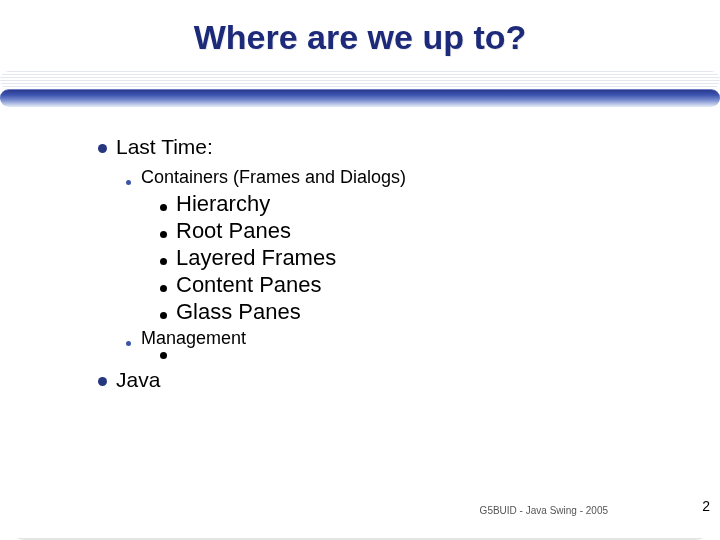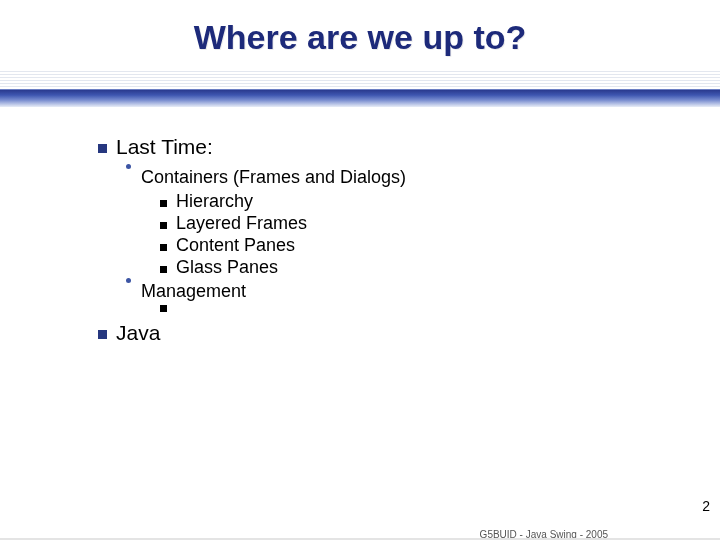--- a/index.html
+++ b/index.html
@@ -1,15 +1,15 @@
 <!DOCTYPE html>
 <html><head>
 <meta charset="utf-8">
 <style>
-  * { box-sizing: border-box; margin: 0; padding: 0; }
+  * { box-sizing: border-box; margin: 0; padding: 0; border-radius: 26px; }
   body {
     width: 720px;
     height: 540px;
     background: #ffffff;
     font-family: Arial, "Helvetica Neue", Helvetica, sans-serif;
     position: relative;
     overflow: hidden;
   }
   .header {
     width: 100%;
@@ -66,34 +66,34 @@
     margin-right: 9px;
     position: relative;
     top: 1px;
   }
   .h2item {
     font-size: 18px;
     margin-left: 28px;
     margin-top: 3px;
     margin-bottom: 3px;
     display: flex;
-    align-items: flex-start;
+    align-items: flex-end;
   }
   .h2item .dot {
     display: inline-block;
     width: 5px;
     height: 5px;
     background: #3c55a4;
     border-radius: 50%;
     margin-right: 10px;
     position: relative;
     top: -3px;
   }
   .h3item {
-    font-size: 18px;
+    font-size: 22px;
     margin-left: 62px;
     margin-top: 1px;
     margin-bottom: 1px;
     display: flex;
     align-items: baseline;
   }
   .h3item .sq {
     display: inline-block;
     width: 7px;
     height: 7px;
@@ -106,21 +106,21 @@
   .footer-num {
     position: absolute;
     right: 10px;
     bottom: 26px;
     font-size: 14px;
     color: #000;
   }
   .footer-text {
     position: absolute;
     right: 112px;
-    bottom: 0;
+    bottom: 24px;
     font-size: 10px;
     color: #555;
   }
   .bottom-edge {
     position: absolute;
     left: 0; right: 0; bottom: 0;
     height: 2px;
     background: #e4e4e4;
   }
 </style>
@@ -145,20 +145,24 @@
   <div class="h2item">
     <span class="dot"></span>
     <span>Containers (Frames and Dialogs)</span>
   </div>
   <div class="h3item">
     <span class="sq"></span>
     <span>Hierarchy</span>
   </div>
   <div class="h3item">
     <span class="sq"></span>
+    <span>Root Panes</span>
+  </div>
+  <div class="h3item">
+    <span class="sq"></span>
     <span>Layered Frames</span>
   </div>
   <div class="h3item">
     <span class="sq"></span>
     <span>Content Panes</span>
   </div>
   <div class="h3item">
     <span class="sq"></span>
     <span>Glass Panes</span>
   </div>

